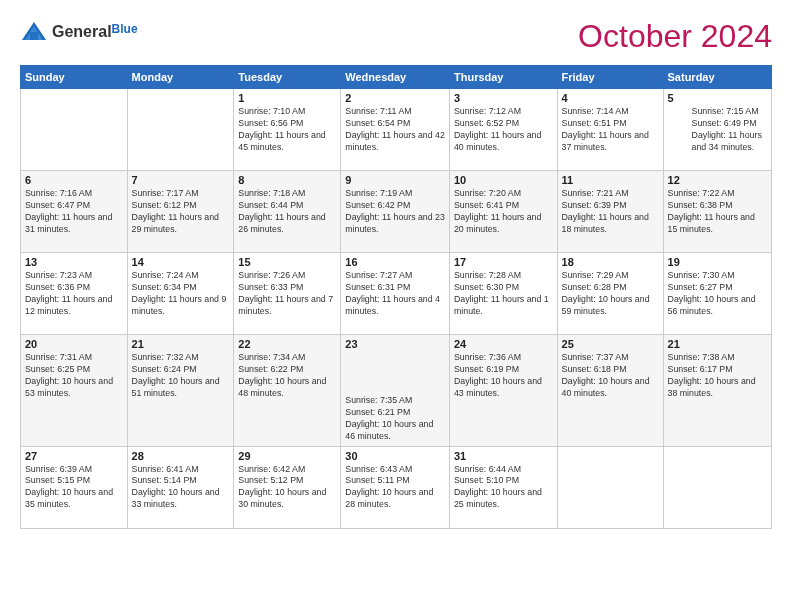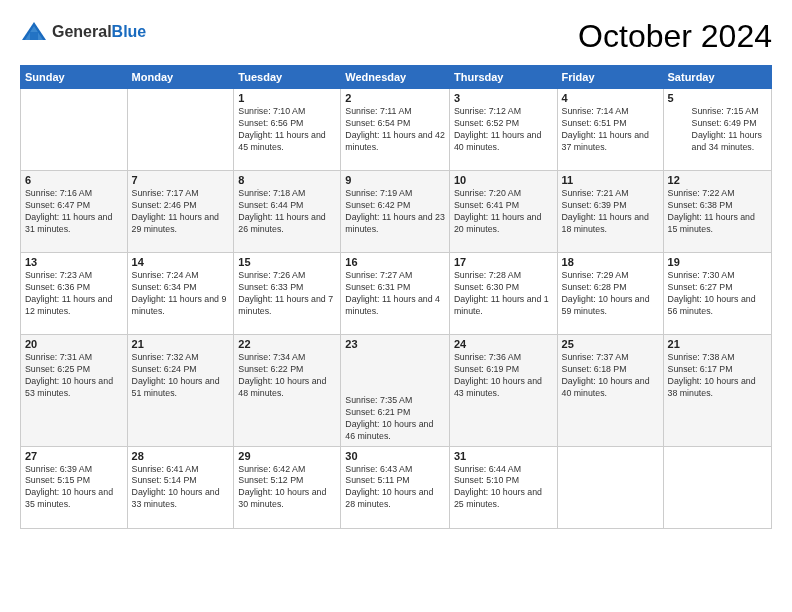--- a/index.html
+++ b/index.html
@@ -30,36 +30,36 @@
       display: flex;
       flex-direction: row;
       line-height: 1.1;
     }
     .logo-general {
       font-size: 16px;
       font-weight: bold;
       color: #333;
     }
     .logo-blue {
-      font-size: 16px;
+      font-size: 12px;
       font-weight: bold;
       color: #1a6bbf;
     }
     .logo-icon {
       width: 28px;
       height: 28px;
       margin-right: 4px;
     }
     .title-block {
       text-align: right;
     }
     .month-title {
       font-size: 32px;
       font-weight: normal;
-      color: #000000;
+      color: #be185d;
     }
     .location {
       font-size: 13px;
       color: #555;
     }
     .calendar {
       width: 100%;
       border-collapse: collapse;
       font-size: 9.5px;
     }
@@ -170,21 +170,21 @@
         <tr>
           <td>
             <span class="day-num">6</span>
             <div class="day-detail" style="white-space: pre-line;">Sunrise: 7:16 AM
 Sunset: 6:47 PM
 Daylight: 11 hours and 31 minutes.</div>
           </td>
           <td>
             <span class="day-num">7</span>
             <div class="day-detail" style="white-space: pre-line;">Sunrise: 7:17 AM
-Sunset: 2:46 PM
+Sunset: 6:12 PM
 Daylight: 11 hours and 29 minutes.</div>
           </td>
           <td>
             <span class="day-num">8</span>
             <div class="day-detail" style="white-space: pre-line;">Sunrise: 7:18 AM
 Sunset: 6:44 PM
 Daylight: 11 hours and 26 minutes.</div>
           </td>
           <td>
             <span class="day-num">9</span>

